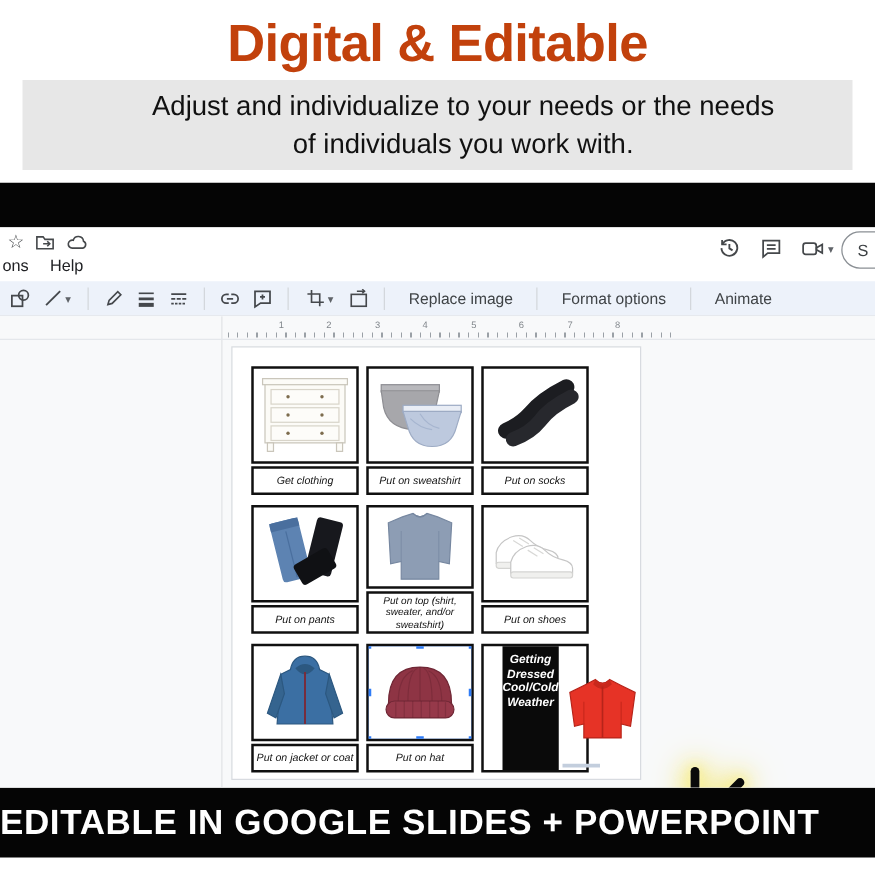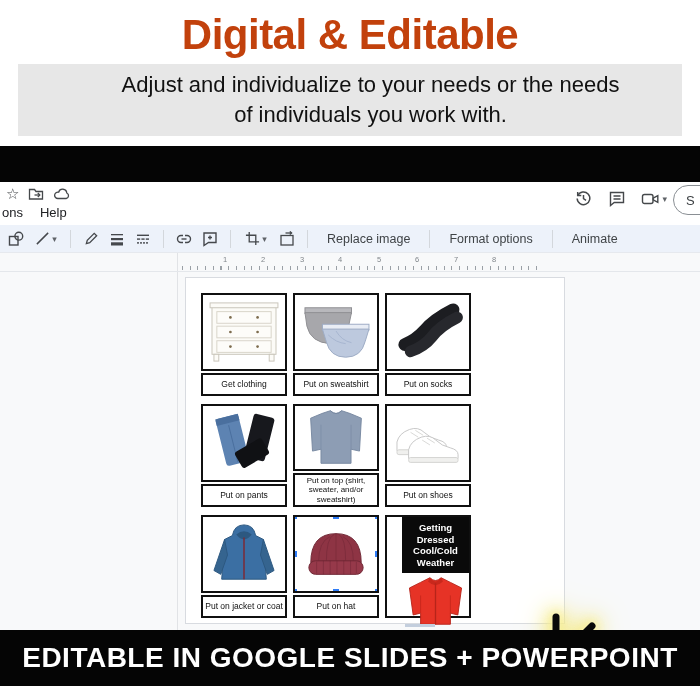--- a/index.html
+++ b/index.html
@@ -38,50 +38,50 @@
 
   
   .canvas { position:relative; height:377px; background:#f8f9fa; overflow:hidden; }
   .film-divider { position:absolute; left:177px; top:0; bottom:0; width:1px; background:#e1e3e6; }
   .ruler { position:absolute; left:182px; top:2px; width:360px; height:15px;
            background-image:repeating-linear-gradient(to right,#9aa0a6 0 1px,transparent 1px 7.7px);
            background-repeat:no-repeat; background-position:0 100%; background-size:100% 4px; }
   .ruler span { position:absolute; top:0; font-size:7.5px; color:#80868b; }
   .ruler-line { position:absolute; left:0; top:18px; width:700px; height:1px; background:#e4e7eb; }
 
-  .page { position:absolute; left:185px; top:24px; width:380px; height:347px;
-          background:#fff; border:1px solid #d8dbe0; }
+  .page { position:absolute; left:185px; top:24px; width:328px; height:347px;
+          background:#fff; border:1px solid #d8dbe0;font-style:italic; }
   .grid { position:absolute; left:15px; top:15px; display:grid;
           grid-template-columns:repeat(3,86px); grid-template-rows:repeat(3,103px); gap:8px 6px; }
   .card { display:flex; flex-direction:column; }
   .imgbox { flex:1 1 auto; border:2px solid #101010; background:#fff; display:flex;
             align-items:center; justify-content:center; overflow:hidden; position:relative; }
   .labelbox { margin-top:2px; border:2px solid #101010; background:#fff; min-height:23px;
               display:flex; align-items:center; justify-content:center; text-align:center;
               font-size:8.5px; line-height:9.5px; font-weight:500; color:#111; padding:1px 2px; }
-  .card9 { border:2px solid #101010; background:#fff; display:flex; flex-direction:column;padding-left:15px; }
+  .card9 { border:2px solid #101010; background:#fff; display:flex; flex-direction:row;padding-left:15px; }
   .card9-header { background:#0a0a0a; color:#fff; text-align:center; font-weight:800;
                   font-size:9.5px; line-height:11.5px; padding:5px 0; }
   .card9-body { flex:1; position:relative; display:flex; align-items:center; justify-content:center; }
   .watermark { position:absolute; left:3px; bottom:2px; width:30px; height:3px; background:#c3cedd; }
 
   
   .sel { position:absolute; left:-2px; top:-2px; right:-2px; bottom:-2px;
          border:2px solid #2f7cf6; z-index:6; }
   .h { position:absolute; width:6px; height:6px; background:#2f7cf6; }
   .h.nw{left:-4px;top:-4px} .h.n{left:calc(50% - 3px);top:-4px} .h.ne{right:-4px;top:-4px}
   .h.w{left:-4px;top:calc(50% - 3px)} .h.e{right:-4px;top:calc(50% - 3px)}
   .h.sw{left:-4px;bottom:-4px} .h.s{left:calc(50% - 3px);bottom:-4px} .h.se{right:-4px;bottom:-4px}
 
   .cursor-svg { position:absolute; left:515px; top:356px; z-index:10;
     filter: drop-shadow(0 0 1px #fdf9c0) drop-shadow(0 0 4px #f8f098)
             drop-shadow(0 0 8px #f5ea88) drop-shadow(0 0 12px #f3e87c); }
 
   
-  .promo-bottom { height:56px; background:#050505; display:flex; align-items:center; justify-content:center; }
+  .promo-bottom { height:56px; background:#050505; display:flex; align-items:center; justify-content:flex-start; }
   .promo-bottom span { color:#fff; font-size:28px; font-weight:800; letter-spacing:0.5px; }
 
   svg { display:block; }
 </style>
 </head>
 <body>
 
 <div class="stage">
 
   <div class="promo-top">

